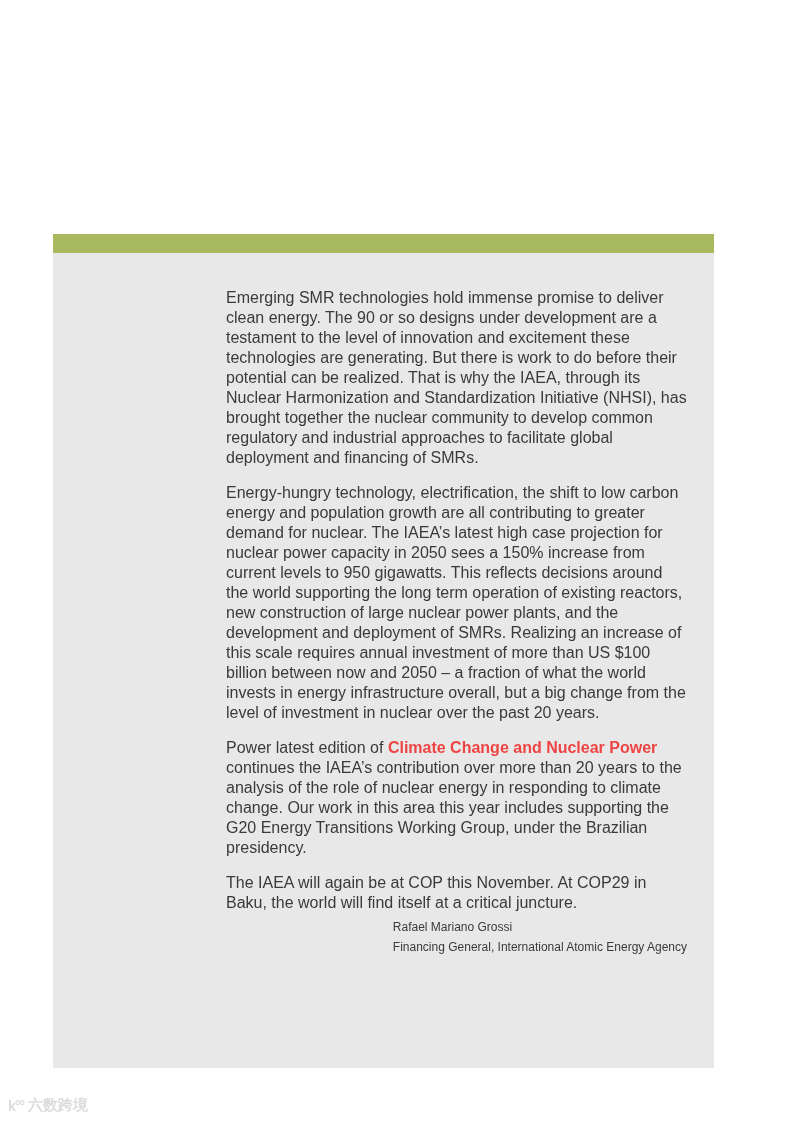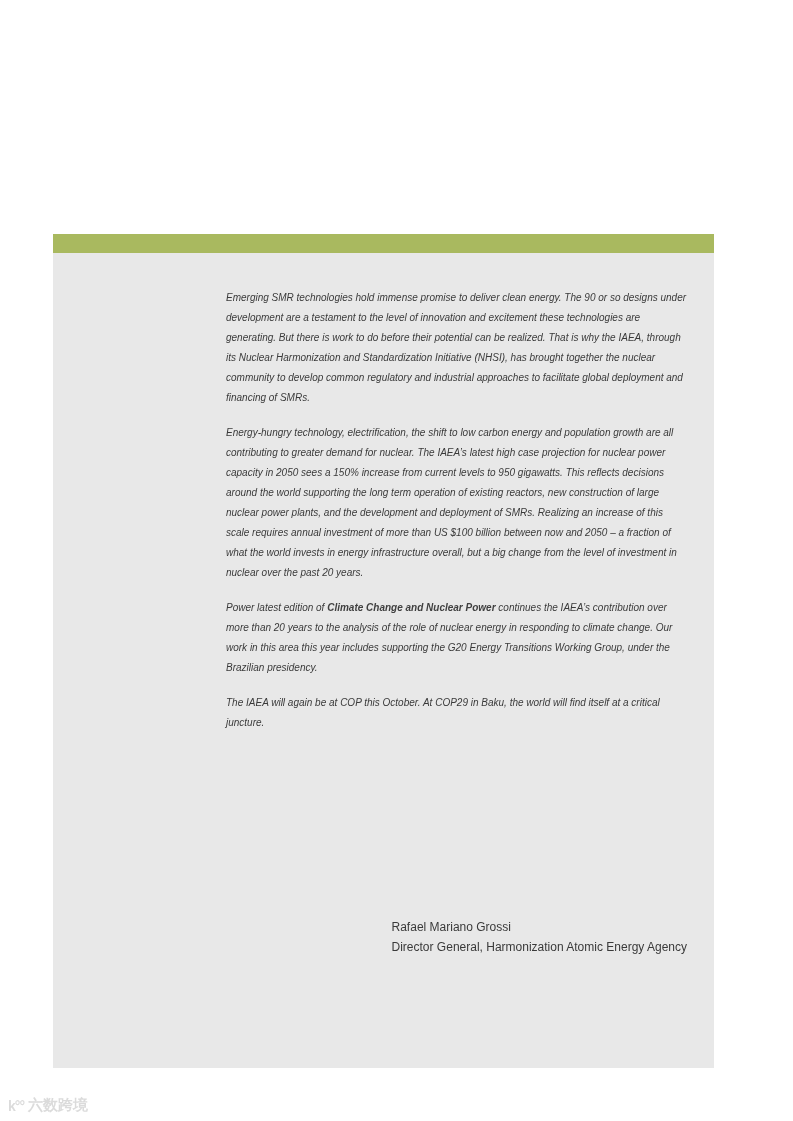--- a/index.html
+++ b/index.html
@@ -11,24 +11,24 @@
   .accent-bar {
     position: absolute; left: 53px; top: 234px; width: 661px; height: 19px;
     background: #a9b95f;
   }
   .panel {
     position: absolute; left: 53px; top: 253px; width: 661px; height: 815px;
     background: #e8e8e8;
   }
   .content {
     position: absolute; left: 226px; top: 288px; width: 462px;
-    color: #3a3a3a; font-size: 10px; line-height: 20px; font-style: italic;
+    color: #3a3a3a; font-size: 16px; line-height: 20px;
   }
   .content p { margin: 0 0 15px 0; }
-  .link { color: #404040; font-weight: bold; cursor: pointer; }
+  .link { color: #ef4444; font-weight: bold; cursor: pointer; }
   .signature {
     position: absolute; right: 106px; top: 917px; text-align: left;
     color: #3a3a3a; font-size: 12px; line-height: 20px;
   }
   .watermark {
     position: absolute; left: 8px; top: 1096px; color: #d8d8d8;
     font-size: 15px; font-weight: bold; display: flex; align-items: center; gap: 4px;
     opacity: 0.9;
   }
   .wm-logo { font-size: 14px; letter-spacing: -1px; }
@@ -36,24 +36,24 @@
 </head>
 <body>
 
 <div class="accent-bar"></div>
 <div class="panel"></div>
 
 <div class="content">
   <p>Emerging SMR technologies hold immense promise to deliver clean energy. The 90 or so designs under development are a testament to the level of innovation and excitement these technologies are generating. But there is work to do before their potential can be realized. That is why the IAEA, through its Nuclear Harmonization and Standardization Initiative (NHSI), has brought together the nuclear community to develop common regulatory and industrial approaches to facilitate global deployment and financing of SMRs.</p>
   <p>Energy-hungry technology, electrification, the shift to low carbon energy and population growth are all contributing to greater demand for nuclear. The IAEA’s latest high case projection for nuclear power capacity in 2050 sees a 150% increase from current levels to 950 gigawatts. This reflects decisions around the world supporting the long term operation of existing reactors, new construction of large nuclear power plants, and the development and deployment of SMRs. Realizing an increase of this scale requires annual investment of more than US $100 billion between now and 2050 – a fraction of what the world invests in energy infrastructure overall, but a big change from the level of investment in nuclear over the past 20 years.</p>
   <p><span>Power latest edition of </span><span class="link">Climate Change and Nuclear Power</span><span> continues the IAEA’s contribution over more than 20 years to the analysis of the role of nuclear energy in responding to climate change. Our work in this area this year includes supporting the G20 Energy Transitions Working Group, under the Brazilian presidency.</span></p>
-  <p>The IAEA will again be at COP this October. At COP29 in Baku, the world will find itself at a critical juncture.</p>
+  <p>The IAEA will again be at COP this November. At COP29 in Baku, the world will find itself at a critical juncture.</p>
 </div>
 
 <div class="signature">
   <div>Rafael Mariano Grossi</div>
-  <div>Director General, Harmonization Atomic Energy Agency</div>
+  <div>Financing General, International Atomic Energy Agency</div>
 </div>
 
 <div class="watermark">
   <span class="wm-logo">k°°</span>
   <span>六数跨境</span>
 </div>
 
 </body></html>

